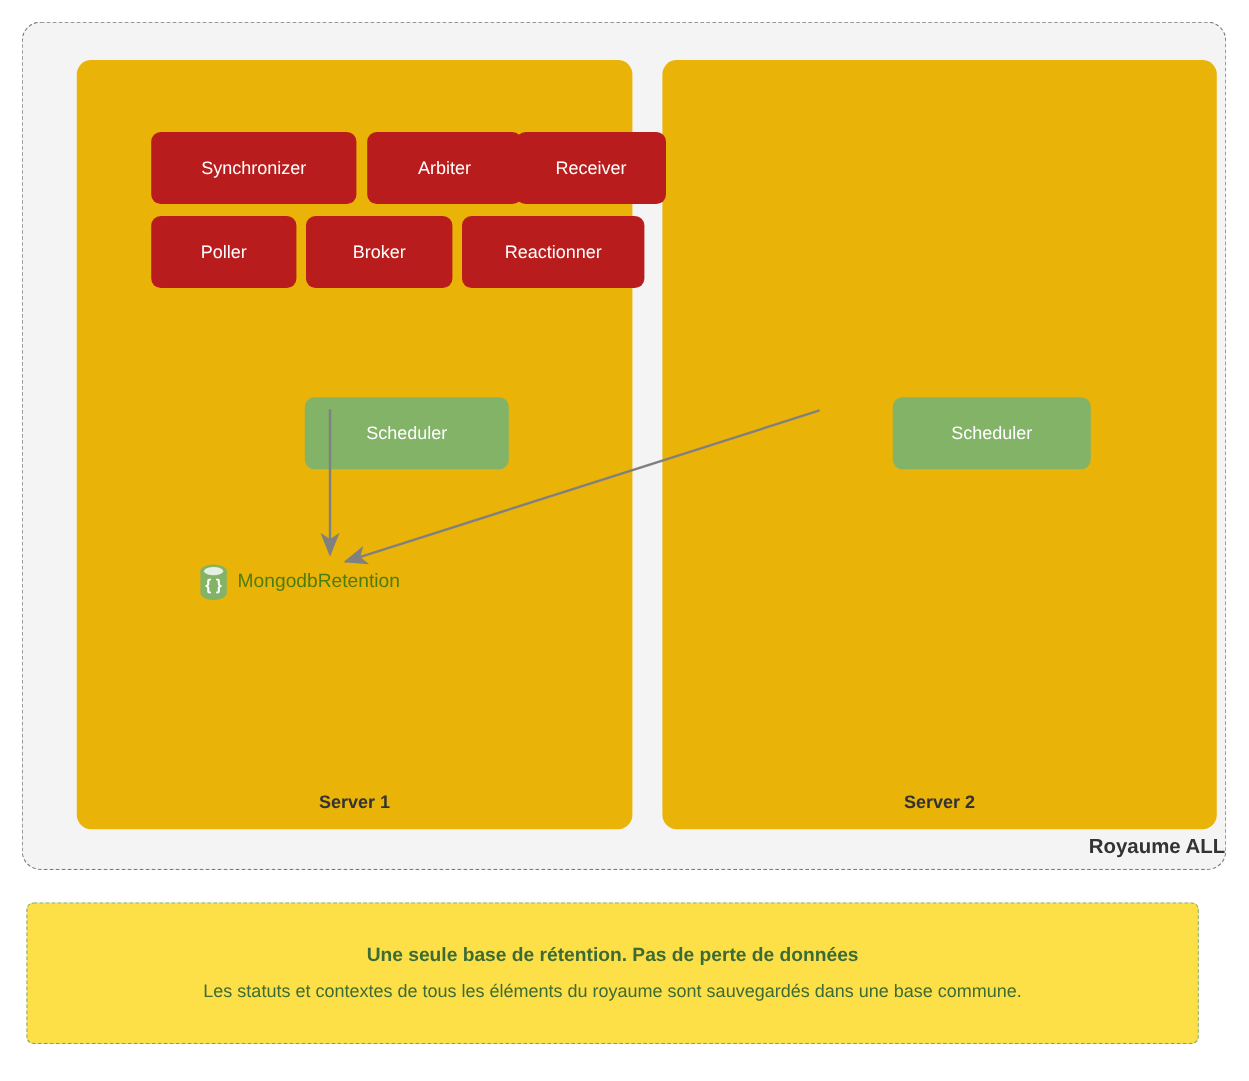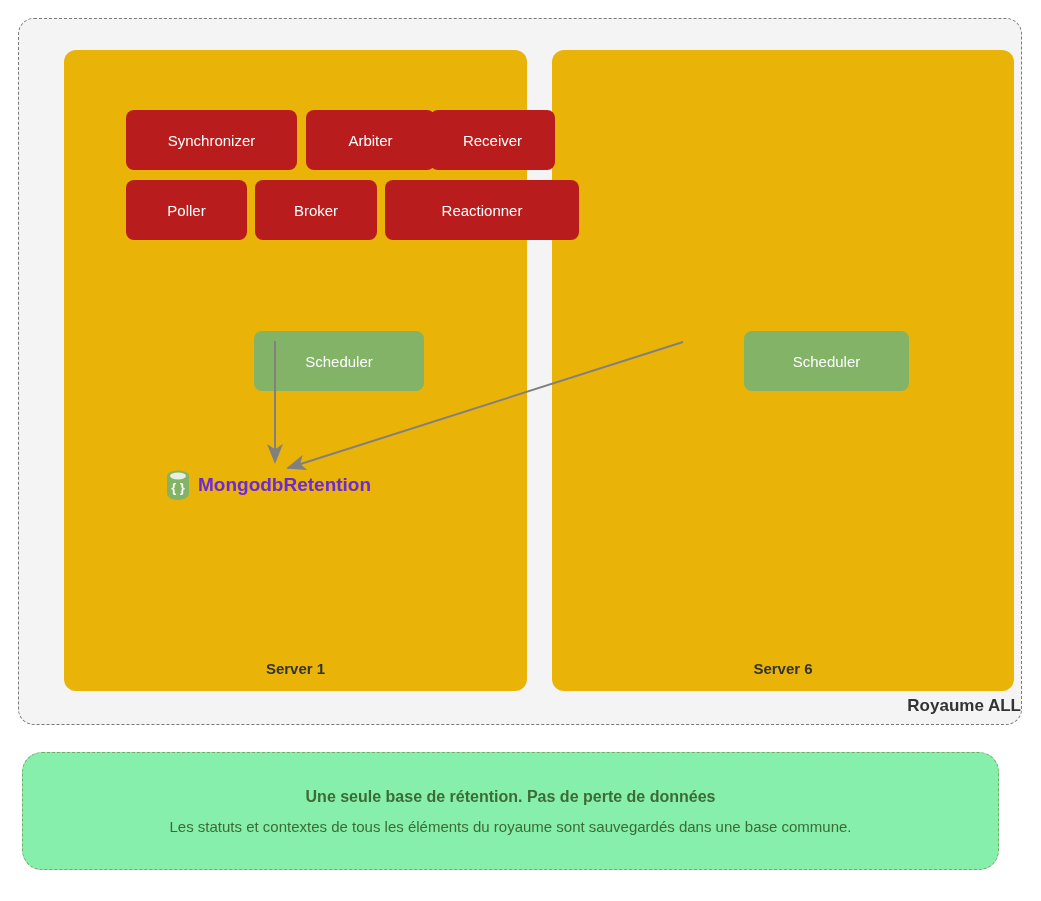--- a/index.html
+++ b/index.html
@@ -92,23 +92,23 @@
   
   #retention-node {
     position: absolute;
     left: 165px;
     top: 470px;
     display: flex;
     align-items: center;
     gap: 7px;
   }
   #retention-label {
-    font-size: 19px;
-    font-weight: bold;
-    color: #6d28d9;
+    font-size: 16px;
+    font-weight: normal;
+    color: #4d7c0f;
     white-space: nowrap;
   }
 
   
   #arrow-layer {
     position: absolute;
     left: 0;
     top: 0;
     width: 1041px;
     height: 901px;
@@ -117,22 +117,22 @@
 
   
   #note-banner {
     position: absolute;
     left: 22px;
     top: 752px;
     width: 977px;
     height: 118px;
     box-sizing: border-box;
     border: 1.6px dashed #7aa86a;
-    border-radius: 20px;
-    background: #86efac;
+    border-radius: 6px;
+    background: #fde047;
     display: flex;
     flex-direction: column;
     align-items: center;
     justify-content: center;
     gap: 12px;
   }
   #note-title {
     font-size: 16px;
     font-weight: bold;
     color: #3d6b35;
@@ -147,29 +147,29 @@
 </head>
 <body>
 
 <div id="realm-frame">
 
   <div id="server-1-panel" class="server-panel">
     <div class="server-label">Server 1</div>
   </div>
 
   <div id="server-2-panel" class="server-panel">
-    <div class="server-label">Server 6</div>
+    <div class="server-label">Server 2</div>
   </div>
 
   <div class="daemon-box" style="left:107px; top:91px;  width:171px;">Synchronizer</div>
   <div class="daemon-box" style="left:287px; top:91px;  width:129px;">Arbiter</div>
   <div class="daemon-box" style="left:411px; top:91px;  width:125px;">Receiver</div>
   <div class="daemon-box" style="left:107px; top:161px; width:121px;">Poller</div>
   <div class="daemon-box" style="left:236px; top:161px; width:122px;">Broker</div>
-  <div class="daemon-box" style="left:366px; top:161px; width:194px;">Reactionner</div>
+  <div class="daemon-box" style="left:366px; top:161px; width:152px;">Reactionner</div>
 
   <div class="scheduler-box" style="left:235px; top:312px; width:170px;">Scheduler</div>
   <div class="scheduler-box" style="left:725px; top:312px; width:165px;">Scheduler</div>
 
   <div id="realm-label">Royaume ALL</div>
 </div>
 
 <svg id="arrow-layer" viewBox="0 0 1041 901" xmlns="http://www.w3.org/2000/svg">
   <defs>
     <marker id="arrowhead" markerWidth="10" markerHeight="8" refX="9" refY="4" orient="auto" markerUnits="strokeWidth">

